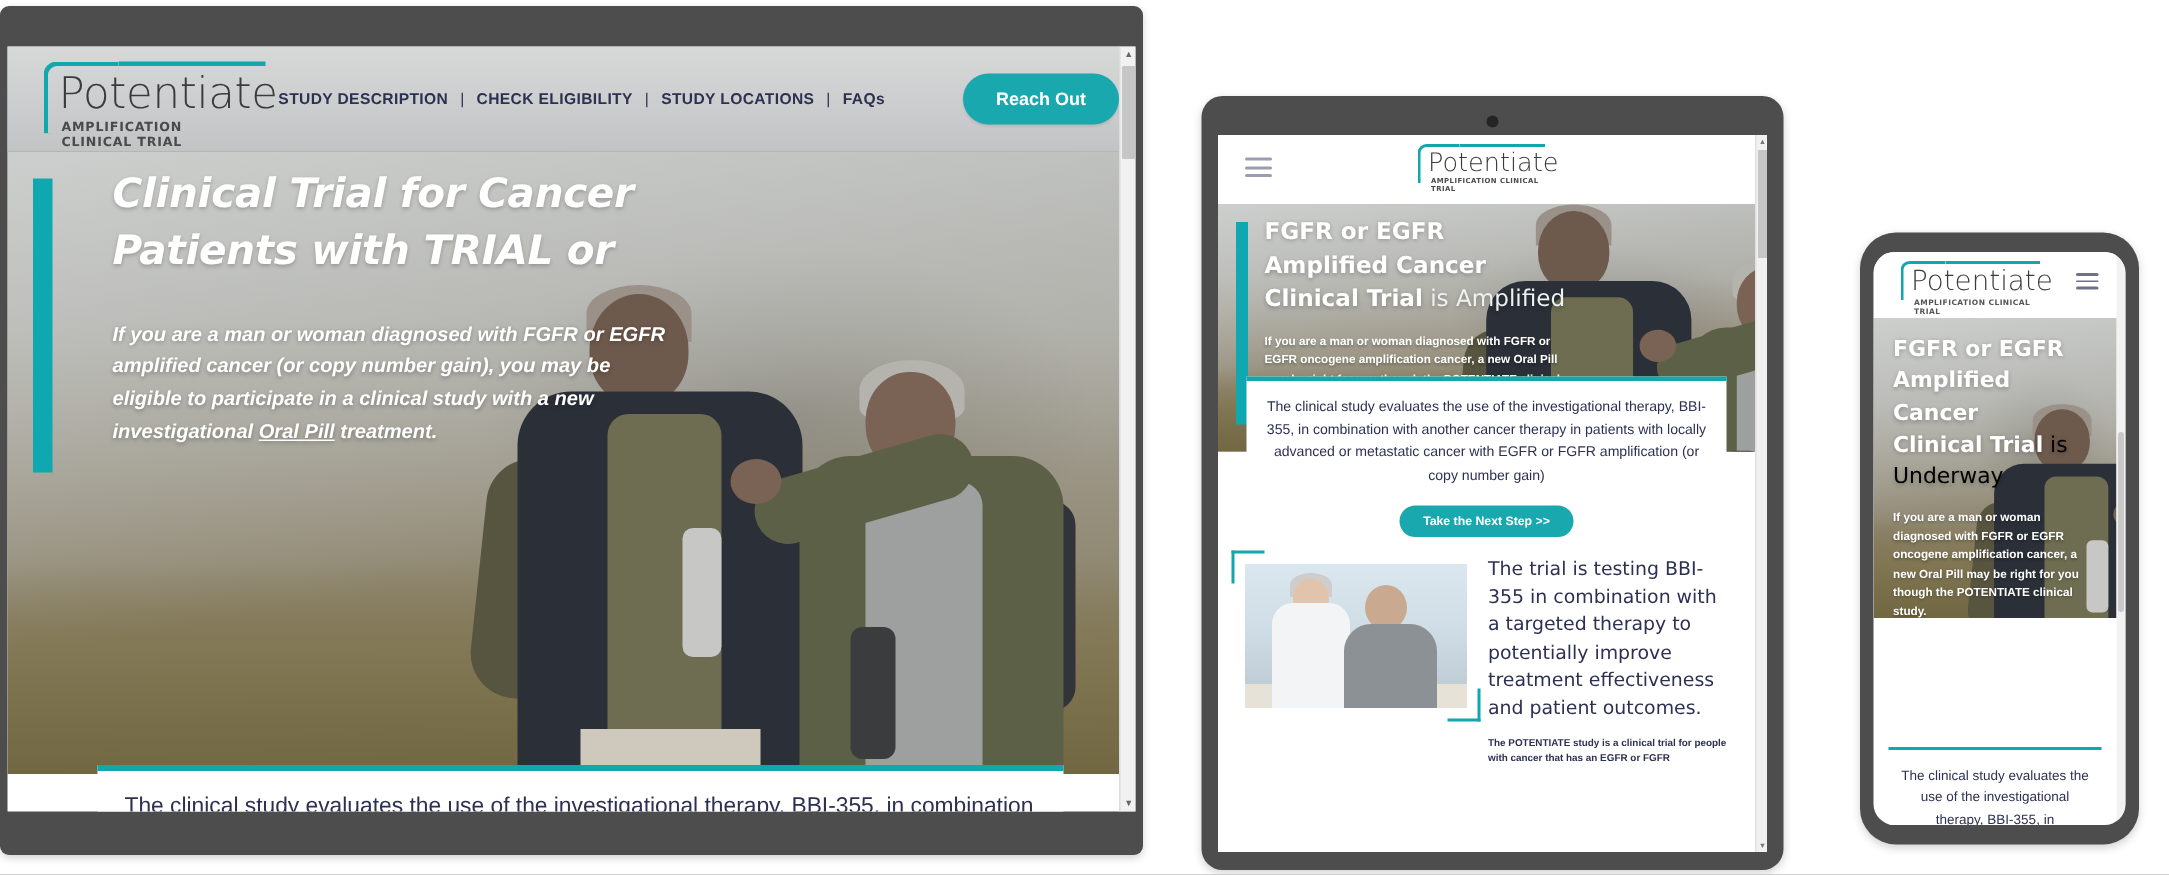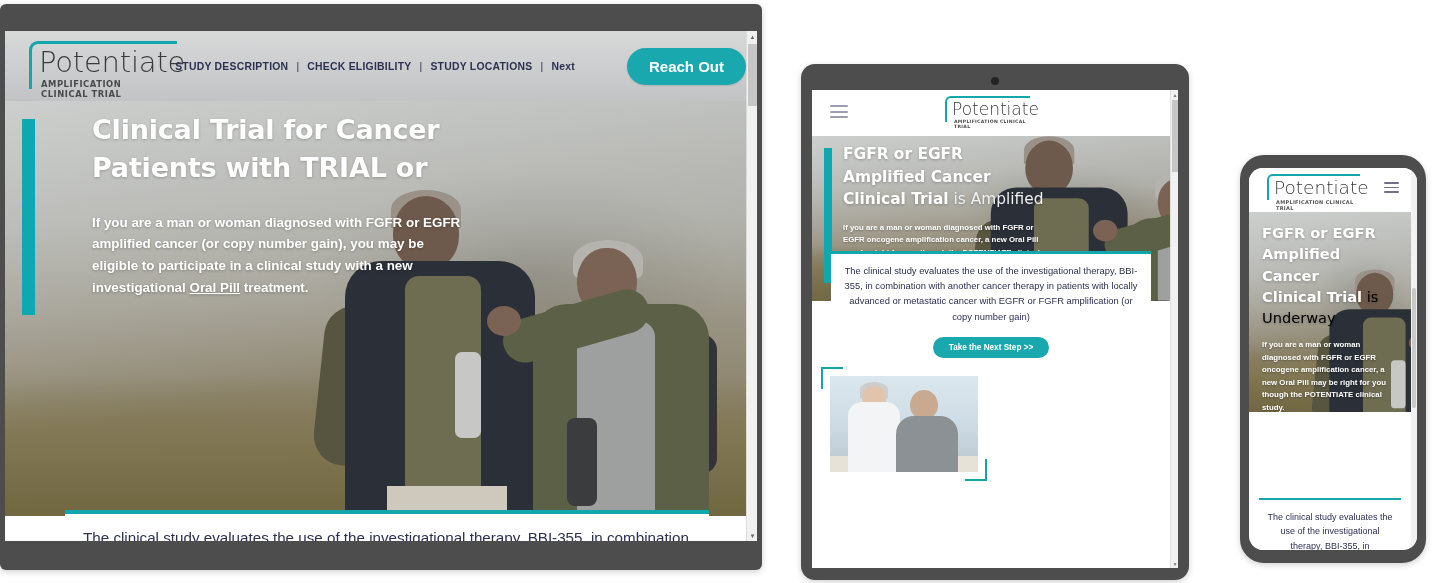--- a/index.html
+++ b/index.html
@@ -69,21 +69,21 @@
     color: #2c3152;
   }
   .dt-nav .sep { color: #2c3152; font-weight: 400; }
   .dt-nav a { color: #2c3152; text-decoration: none; white-space: nowrap; }
   .reach-out {
     margin-left: 52px;
     background: #1aa8af; color: #ffffff;
     border: none; border-radius: 22px;
     padding: 10px 22px;
     font-family: "Liberation Sans", sans-serif;
-    font-size: 15px; font-weight: 700;
+    font-size: 12px; font-weight: 700;
     cursor: pointer; white-space: nowrap;
     box-shadow: 0 1px 2px rgba(0,0,0,0.12);
   }
 
   
   .dt-hero {
     position: relative; height: 415px; overflow: hidden;
     background: #8a8578;
   }
   .photo-hikers {
@@ -115,21 +115,21 @@
   .c-wom-top  { position:absolute; left:272px; top:165px; width:78px; height:195px; background:#9ea0a0; border-radius:16px 16px 0 0;}
   .c-wom-arm  { position:absolute; left:196px; top:148px; width:150px; height:44px; border-radius:22px; background:#5c6046; transform: rotate(-16deg);}
   .c-wom-hand { position:absolute; left:182px; top:150px; width:34px; height:30px; border-radius:50%; background:#7a6355;}
   .bottle2 { position:absolute; left:262px; top:262px; width:30px; height:88px; border-radius:8px; background:#3a3c3d; }
   .c-pack { position:absolute; left:352px; top:178px; width:60px; height:140px; border-radius:16px; background:#33343a;}
 
   .hero-accent {
     position: absolute; left: 17px; top: 18px;
     width: 13px; height: 196px; background: #0fa8b0;
   }
-  .hero-text { position: absolute; left: 87px; top: 10px; width: 400px; }
+  .hero-text { position: absolute; left: 70px; top: 10px; width: 400px; font-style: italic; }
   .hero-h1 {
     color: #ffffff;
     font-family: "DejaVu Sans", sans-serif;
     font-size: 27px; font-weight: 700; line-height: 1.42;
     letter-spacing: -0.2px;
     text-shadow: 0 1px 3px rgba(0,0,0,0.22);
   }
   .hero-p {
     margin-top: 24px; width: 372px;
     color: #ffffff; font-size: 13.4px; font-weight: 700; line-height: 1.62;
@@ -290,21 +290,21 @@
             <div class="logo-sub">AMPLIFICATION CLINICAL TRIAL</div>
           </div>
 
           <nav class="dt-nav">
             <a href="#">STUDY DESCRIPTION</a>
             <span class="sep">|</span>
             <a href="#">CHECK ELIGIBILITY</a>
             <span class="sep">|</span>
             <a href="#">STUDY LOCATIONS</a>
             <span class="sep">|</span>
-            <a href="#">Next</a>
+            <a href="#">FAQs</a>
           </nav>
 
           <button class="reach-out">Reach Out</button>
         </div>
 
         <div class="dt-hero">
           <div class="photo-hikers">
             <div class="haze"></div>
             <div class="grass"></div>
             <div class="couple">
@@ -412,20 +412,24 @@
             <div class="tb-br-br"></div>
             <div class="tb-photo">
               <div class="desk"></div>
                 <div class="doc-hair"></div>
                 <div class="doc-head"></div>
               <div class="doc-coat"></div>
                 <div class="pat-head"></div>
                 <div class="pat-body"></div>
             </div>
           </div>
+          <div class="tb-lower-text">
+            <h3>The trial is testing BBI-355 in combination with a targeted therapy to potentially improve treatment effectiveness and patient outcomes.</h3>
+            <p class="fine">The POTENTIATE study is a clinical trial for people with cancer that has an EGFR or FGFR</p>
+          </div>
         </div>
 
       </div>
       <div class="tb-scroll">
         <div class="ar">▲</div>
         <div class="thumb"></div>
         <div class="ar" style="position:absolute;bottom:0;">▼</div>
       </div>
     </div>
   </div>

